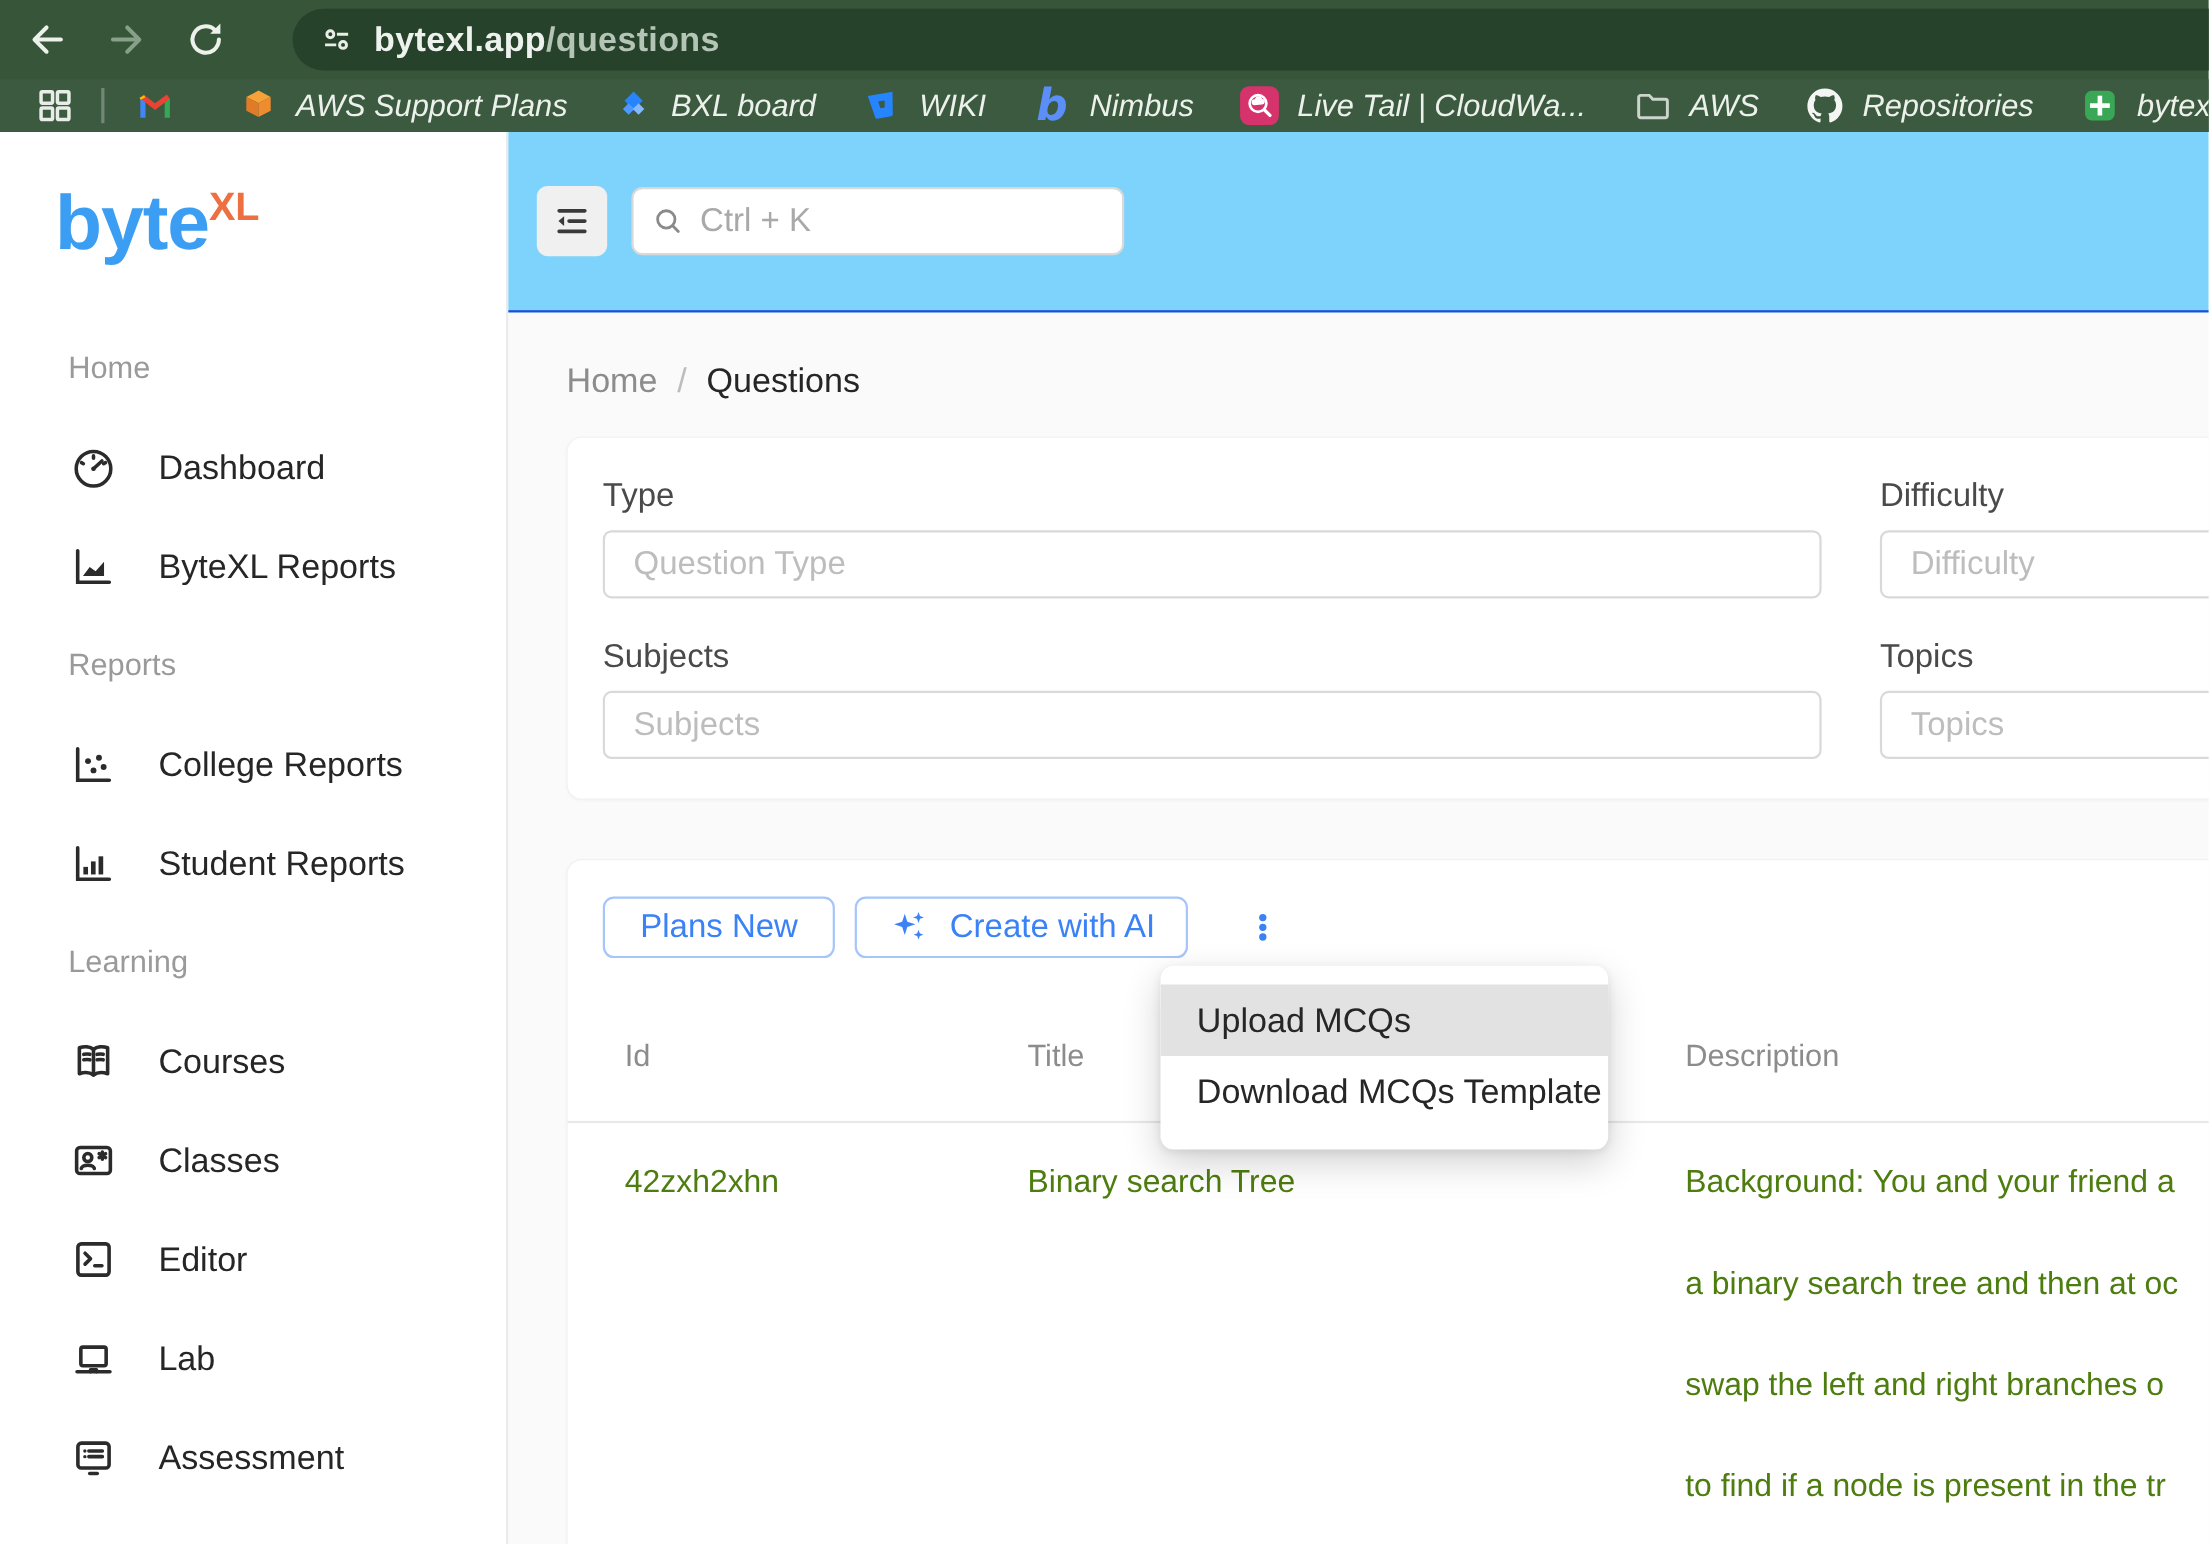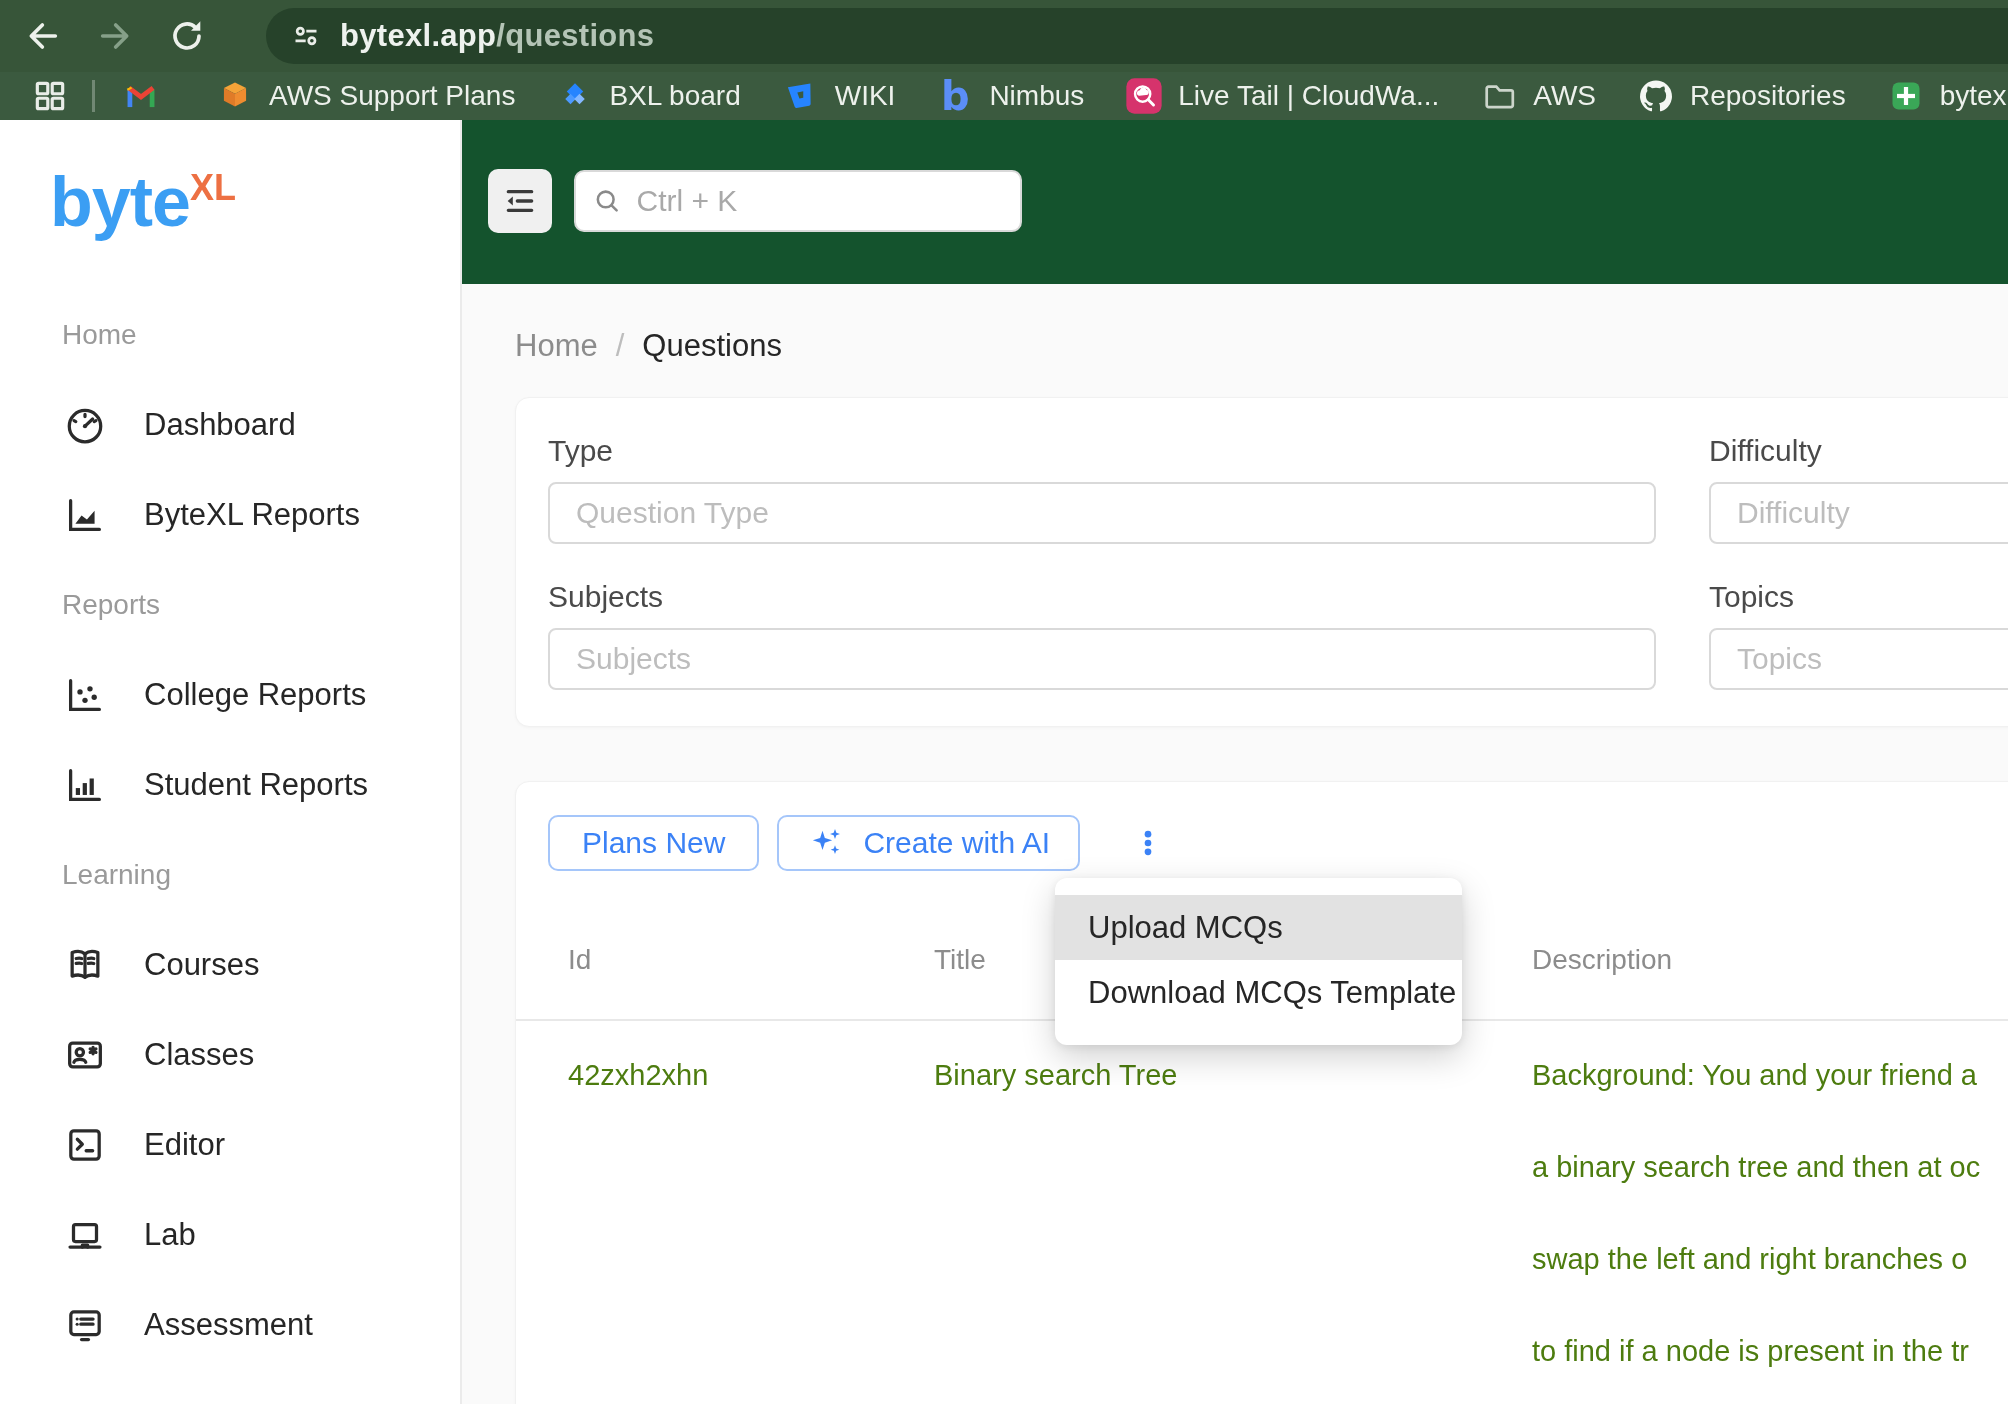--- a/index.html
+++ b/index.html
@@ -10,40 +10,40 @@
   }
   
   .chrome { position:absolute; top:0; left:0; right:0; height:120px; background:#375539; }
   .toolbar { height:72px; display:flex; align-items:center; padding-left:20px;font-weight:bold; }
   .nav-btn { width:46px; height:46px; display:flex; align-items:center; justify-content:center; flex:0 0 auto; margin-right:26px; }
   .url-bar { flex:1; height:56px; background:#26422a; border-radius:28px 0 0 28px; margin-left:30px; margin-right:-8px;
              display:flex; align-items:center; padding-left:22px; overflow:hidden; }
   .url-text { font-size:31px; letter-spacing:.3px; white-space:nowrap; margin-left:16px; }
   .url-host { color:#eef2ee; }
   .url-path { color:#b4c4b6; }
-  .bookmarks { height:48px; display:flex; align-items:center; padding-left:30px; background:#3b5a3f; overflow:hidden; }
+  .bookmarks { height:48px; display:flex; align-items:center; padding-left:30px; background:#3b5a3f; overflow:hidden;font-style:italic; }
   .bm-sep { width:3px; height:32px; background:rgba(255,255,255,.28); margin:0 26px 0 22px; flex:0 0 auto; }
   .bm-item { display:flex; align-items:center; gap:14px; margin-right:40px; flex:0 0 auto; color:#edf1ec; font-size:28px; white-space:nowrap; }
   .bm-ico { width:40px; height:40px; display:flex; align-items:center; justify-content:center; flex:0 0 auto; }
   .nimbus-b { color:#5b8ef7; font-size:40px; font-weight:bold; line-height:36px; font-family:"DejaVu Sans",sans-serif; }
 
   
   .app { position:absolute; top:120px; left:0; right:0; bottom:0; display:flex; background:#fafafa; }
   .sidebar { width:462px; flex:0 0 auto; background:#fff; border-right:2px solid #ebebeb; overflow:hidden; }
   .logo { height:170px; padding:42px 0 0 50px; }
   .logo-byte { font-size:70px; font-weight:bold; color:#3b9ef3; letter-spacing:-1px; }
   .logo-xl { font-size:36px; font-weight:bold; color:#ed7043; position:relative; top:-26px; letter-spacing:0; }
   .nav { padding-left:62px; }
   .nav-row { height:90px; display:flex; align-items:center; }
   .nav-section { color:#9a9a9a; font-size:28px; }
   .nav-item { gap:36px; color:#262626; font-size:31px; cursor:pointer; }
   .nav-ico { width:46px; height:46px; display:flex; align-items:center; justify-content:center; flex:0 0 auto; }
 
   .main { flex:1; position:relative; overflow:hidden; }
-  .app-topbar { height:164px; background:#14532d; border-bottom:2px solid #14532d; display:flex; align-items:center; padding-left:26px; }
+  .app-topbar { height:164px; background:#7dd3fc; border-bottom:2px solid #1d4ed8; display:flex; align-items:center; padding-left:26px; }
   .collapse-btn { width:64px; height:64px; background:#f0f0f0; border-radius:10px; display:flex; align-items:center; justify-content:center; margin-right:22px; cursor:pointer; }
   .search-box { width:448px; height:62px; background:#fff; border:2px solid #d9d9d9; border-radius:10px; display:flex; align-items:center; padding:0 16px 0 16px; }
   .search-box input { border:none; outline:none; width:100%; font-size:30px; color:#444; margin-left:12px; font-family:"Liberation Sans",sans-serif; }
   .search-box input::placeholder { color:#a9a9a9; }
 
   .content { padding:44px 0 0 53px; }
   .breadcrumb { display:flex; align-items:center; gap:18px; font-size:31px; height:36px; }
   .bc-home { color:#8c8c8c; }
   .bc-sep { color:#bdbdbd; }
   .bc-current { color:#262626; }

